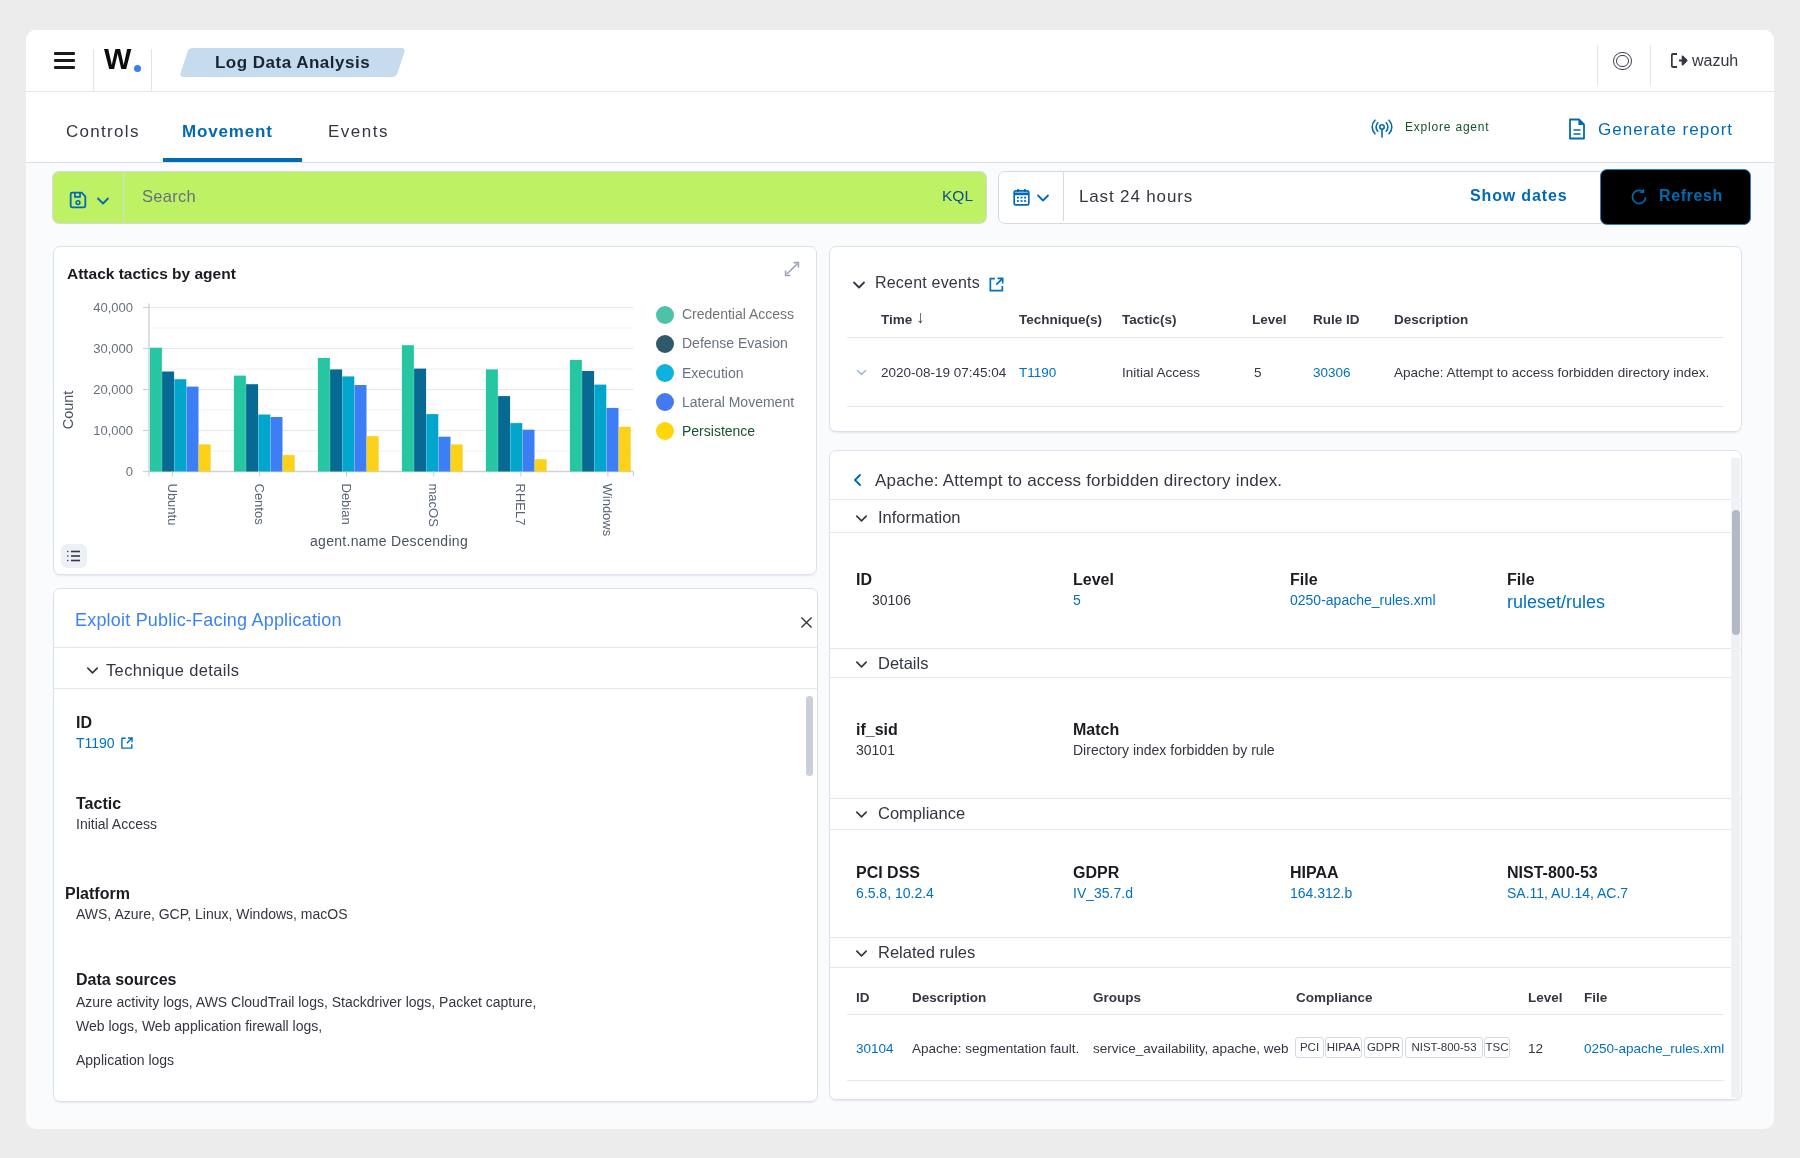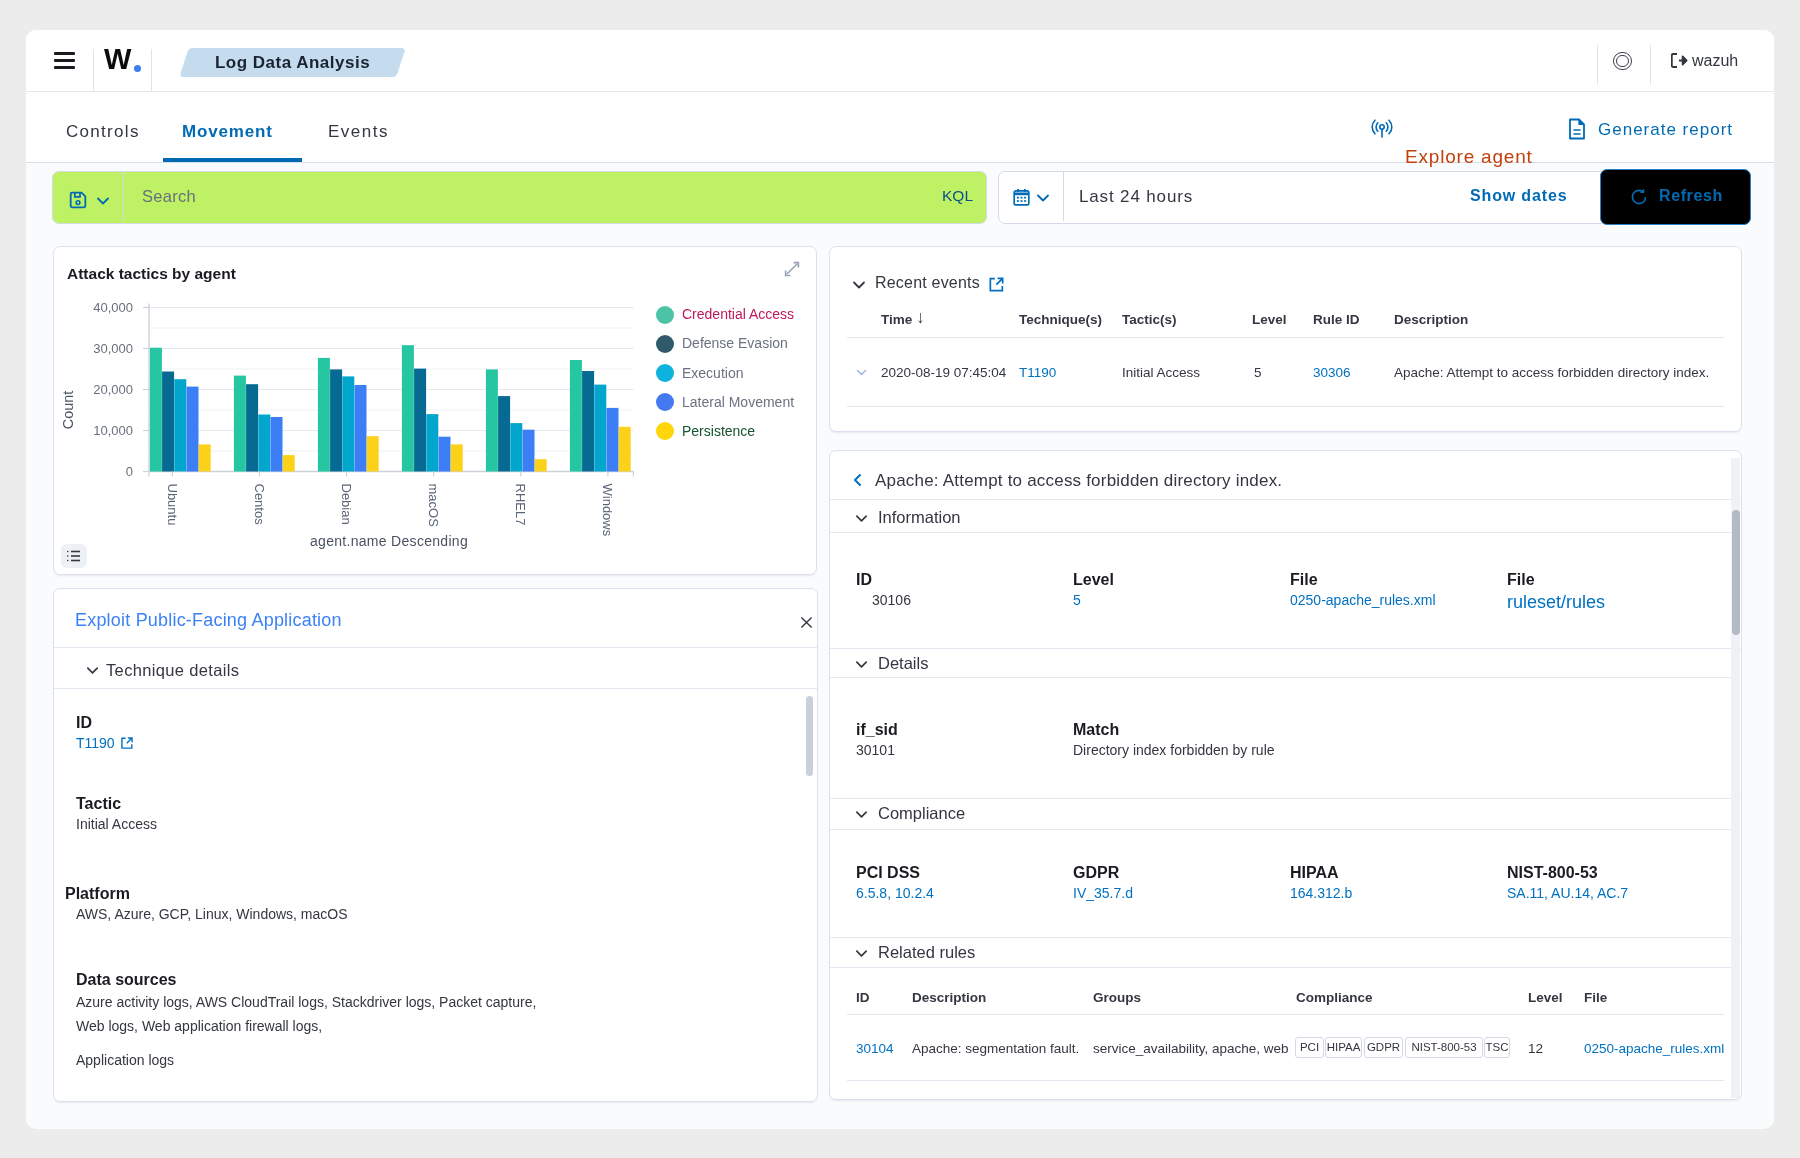--- a/index.html
+++ b/index.html
@@ -64,21 +64,21 @@
   <div class="abs" style="left:137px;top:66px;width:139px;height:4px;background:#006BB4;"></div>
   <div class="abs dark" style="left:302px;top:30px;font-size:17px;letter-spacing:1.5px;">Events</div>
   <svg class="abs" style="left:1345px;top:27px;" width="22" height="20" viewBox="0 0 22 20">
    <g stroke="#006BB4" fill="none" stroke-width="1.6" stroke-linecap="round">
    <circle cx="11" cy="8" r="2.2"></circle>
           <path d="M11 10.5 V18"></path>
    <path d="M6.8 12.2 a6 6 0 0 1 0 -8.4 M15.2 3.8 a6 6 0 0 1 0 8.4"></path>
    <path d="M4 14.8 a9.6 9.6 0 0 1 0 -13.6 M18 1.2 a9.6 9.6 0 0 1 0 13.6"></path>
         </g>
   </svg>
-  <div class="abs" style="left:1379px;top:28px;font-size:19px;letter-spacing:0.8px;color:#c2410c;margin-top:26px;">Explore agent</div>
+  <div class="abs" style="left:1379px;top:28px;font-size:12px;letter-spacing:0.8px;color:#14532d;">Explore agent</div>
   <svg class="abs" style="left:1541px;top:26px;" width="20" height="22" viewBox="0 0 20 22">
    <path d="M3 1.5 H12 L17 6.5 V20.5 H3 Z" fill="none" stroke="#006BB4" stroke-width="1.8" stroke-linejoin="round"></path>
    <path d="M12 1.5 V6.5 H17" fill="#006BB4" stroke="#006BB4" stroke-width="1.2"></path>
    <path d="M6.5 12 H13.5 M6.5 16 H13.5" stroke="#006BB4" stroke-width="1.6"></path>
   </svg>
   <div class="abs" style="left:1572px;top:28px;font-size:17px;letter-spacing:1.0px;color:#006BB4;">Generate report</div>
 </div>
 
 <div class="abs" style="left:26px;top:141px;width:933px;height:51px;background:#bef264;border:1px solid #d3dae6;border-radius:7px;">
   <div class="abs" style="left:70px;top:0;width:1px;height:49px;background:#d3dae6;"></div>
@@ -188,21 +188,21 @@
 <text x="379.7" y="236.5" font-size="13" fill="#5a6577" transform="rotate(90 379.7 236.5)" dy="4.5" text-anchor="start">macOS</text>
 <line x1="466.8" y1="224.5" x2="466.8" y2="229.5" stroke="#cdd2da" stroke-width="1.2"></line>
 <text x="466.8" y="236.5" font-size="13" fill="#5a6577" transform="rotate(90 466.8 236.5)" dy="4.5" text-anchor="start">RHEL7</text>
 <line x1="553.9" y1="224.5" x2="553.9" y2="229.5" stroke="#cdd2da" stroke-width="1.2"></line>
 <text x="553.9" y="236.5" font-size="13" fill="#5a6577" transform="rotate(90 553.9 236.5)" dy="4.5" text-anchor="start">Windows</text>
 <text x="19" y="163" font-size="14.5" fill="#4a5361" text-anchor="middle" transform="rotate(-90 19 163)">Count</text>
 <text x="335" y="299" font-size="14" fill="#4a5361" text-anchor="middle" letter-spacing="0.3">agent.name Descending</text>
 </svg>
 
 <div class="abs" style="left:602.3px;top:58.9px;width:18px;height:18px;border-radius:50%;background:#4cc3a6;"></div>
-<div class="abs" style="left:628px;top:59.4px;font-size:14px;color:#be185d;">Credential Access</div>
+<div class="abs" style="left:628px;top:59.4px;font-size:14px;color:#737373;">Credential Access</div>
 <div class="abs" style="left:602.3px;top:87.7px;width:18px;height:18px;border-radius:50%;background:#2e5a6c;"></div>
 <div class="abs" style="left:628px;top:88.2px;font-size:14px;color:#6a7280;">Defense Evasion</div>
 <div class="abs" style="left:602.3px;top:117.4px;width:18px;height:18px;border-radius:50%;background:#0db3de;"></div>
 <div class="abs" style="left:628px;top:117.9px;font-size:14px;color:#6a7280;">Execution</div>
 <div class="abs" style="left:602.3px;top:146.2px;width:18px;height:18px;border-radius:50%;background:#4479f2;"></div>
 <div class="abs" style="left:628px;top:146.7px;font-size:14px;color:#6a7280;">Lateral Movement</div>
 <div class="abs" style="left:602.3px;top:175.0px;width:18px;height:18px;border-radius:50%;background:#ffd60a;"></div>
 <div class="abs" style="left:628px;top:175.5px;font-size:14px;color:#14532d;">Persistence</div>
 <svg class="abs" style="left:729px;top:13px;" width="18" height="18" viewBox="0 0 16 16">
  <path d="M9.4 2.3 H13.7 V6.6 M6.6 13.7 H2.3 V9.4 M3.5 12.5 L12.5 3.5" fill="none" stroke="#98a2b3" stroke-width="1.4"></path>

